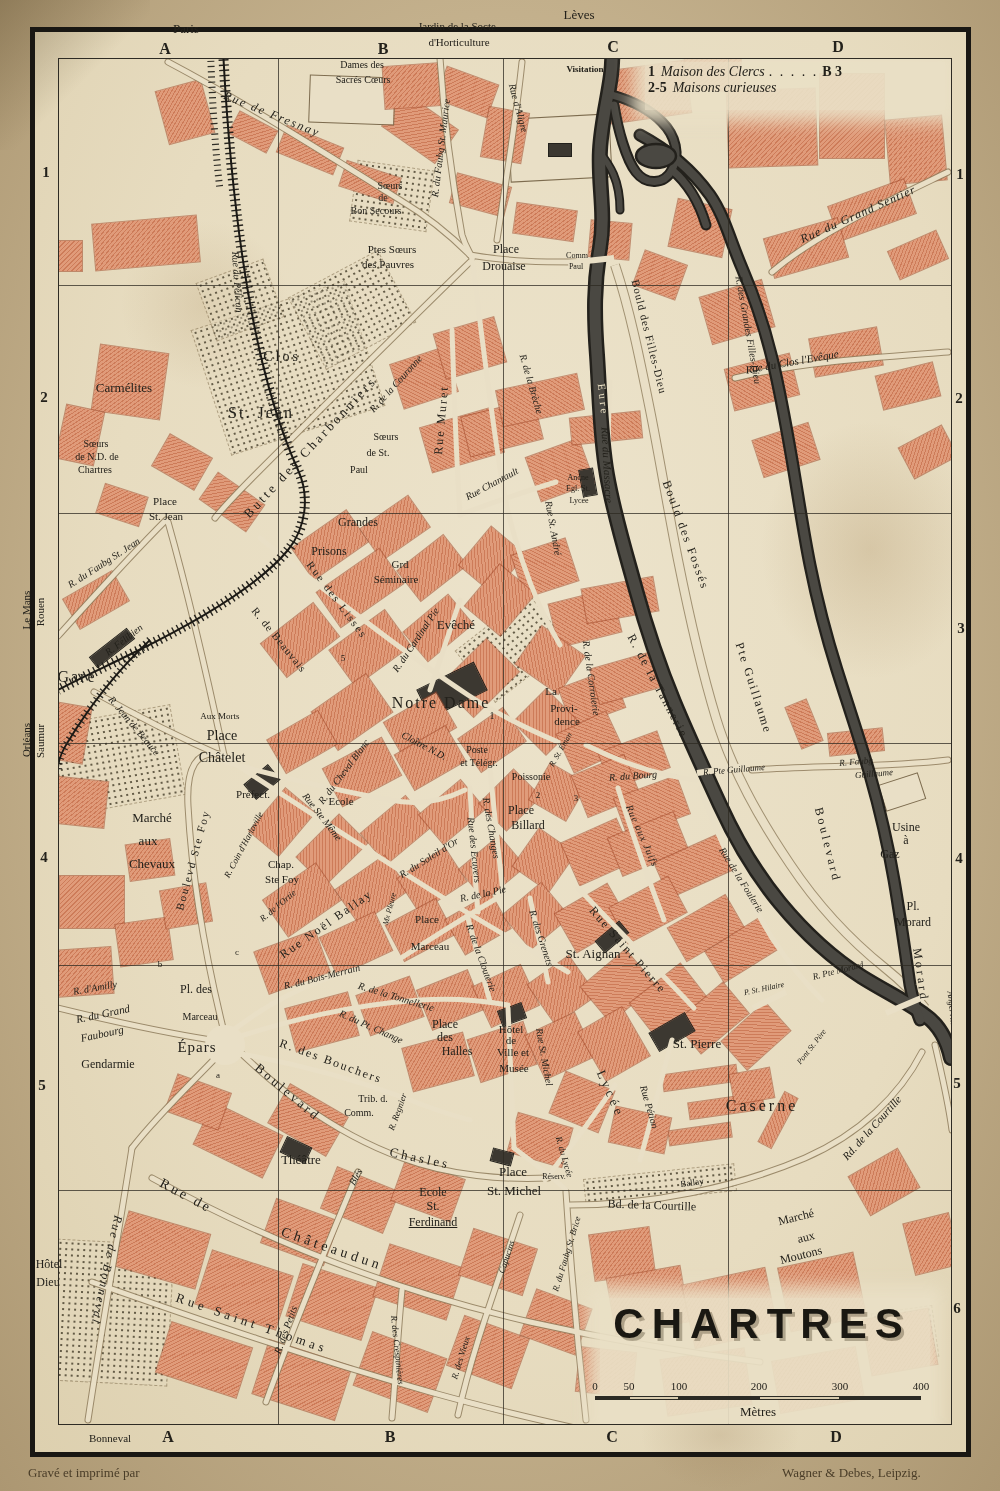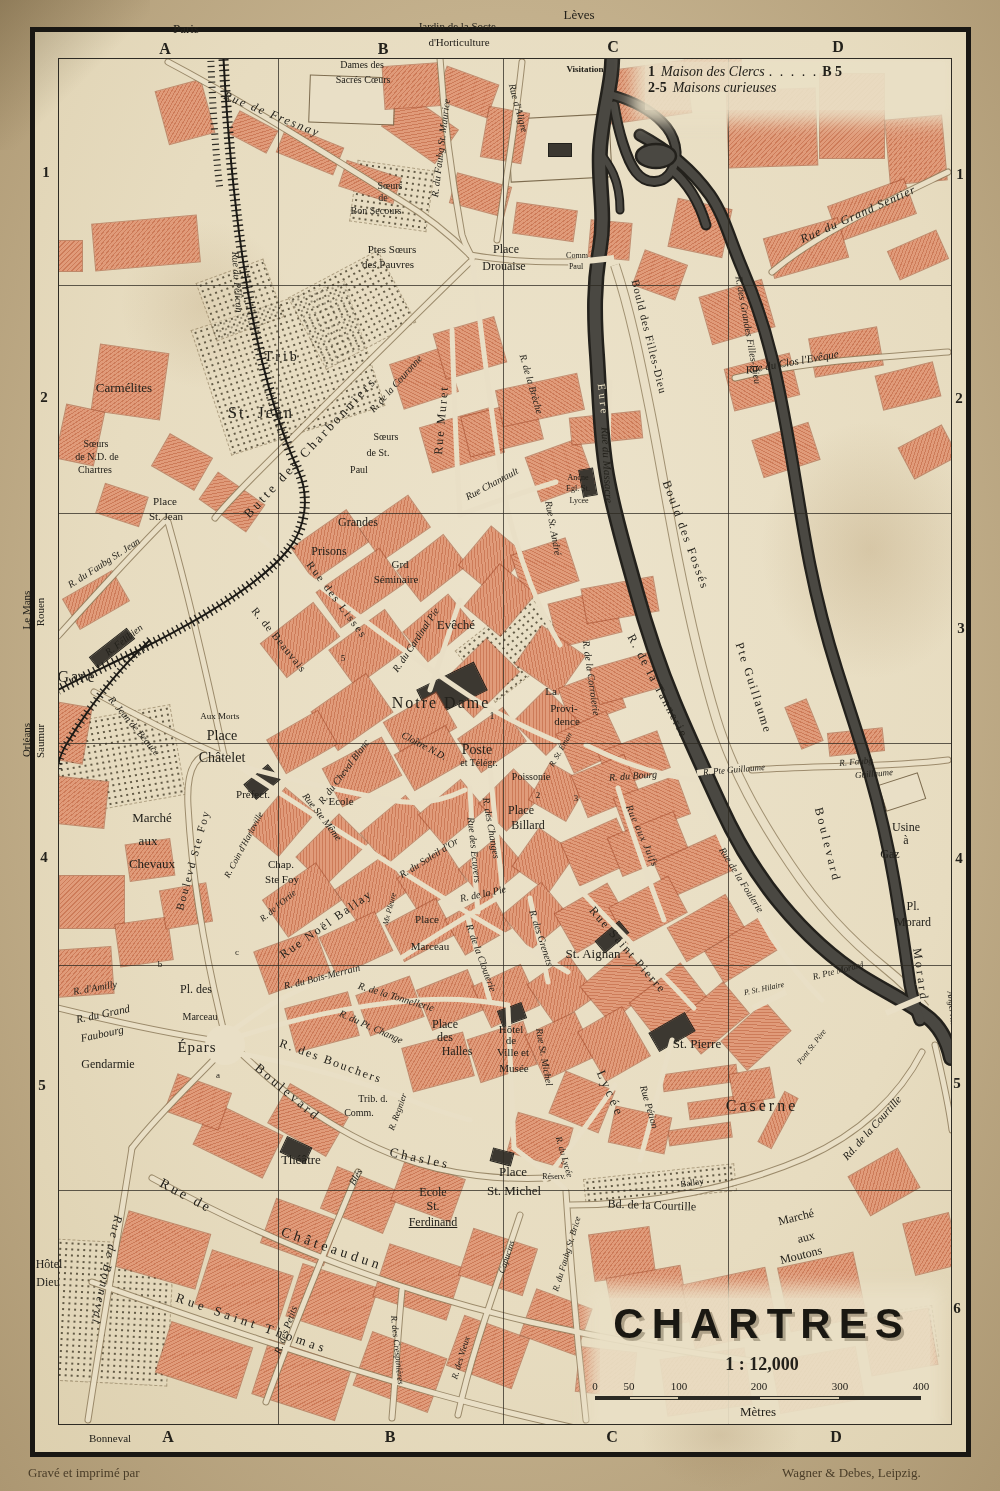--- a/index.html
+++ b/index.html
@@ -368,32 +368,31 @@
       <div class="grid" style="left:58px;top:965px;width:894px;height:1px;"></div>
       <div class="grid" style="left:58px;top:1190px;width:894px;height:1px;"></div>
     </div>
 
     <div class="backdrop" style="left:645px;top:62px;width:300px;height:48px;"></div>
     <div id="legend">
       <div class="leg-row">
         <span class="leg-num">1</span>
         <span class="leg-name">Maison des Clercs</span>
         <span class="leg-dots">. . . . .</span>
-        <span class="leg-ref">B 5</span>
+        <span class="leg-ref">B 3</span>
       </div>
       <div class="leg-row">
         <span class="leg-num">2-5</span>
         <span class="leg-name">Maisons curieuses</span>
       </div>
     </div>
 
     <div class="backdrop" style="left:600px;top:1298px;width:330px;height:125px;"></div>
     <div id="titleblock">
       <div id="bigtitle">CHARTRES</div>
-      <div id="scaletext">1 : 12,000</div>
     </div>
     <div id="scalebar">
         <div class="sb-seg" style="left: 0px; width: 34px; background: rgb(43, 42, 36);"></div>
         <div class="sb-seg" style="left: 34px; width: 50px; background: rgb(216, 203, 174);"></div>
         <div class="sb-seg" style="left: 84px; width: 80px; background: rgb(43, 42, 36);"></div>
         <div class="sb-seg" style="left: 164px; width: 81px; background: rgb(216, 203, 174);"></div>
         <div class="sb-seg" style="left: 245px; width: 81px; background: rgb(43, 42, 36);"></div>
         <div class="sb-tick" style="left: 0px;">0</div>
         <div class="sb-tick" style="left: 34px;">50</div>
         <div class="sb-tick" style="left: 84px;">100</div>
@@ -418,21 +417,21 @@
         <div class="lbl " style="left: 506px; top: 249px; font-size: 12px; transform: translate(-50%, -50%) rotate(0deg);">Place</div>
         <div class="lbl " style="left: 504px; top: 266px; font-size: 12px; transform: translate(-50%, -50%) rotate(0deg);">Drouaise</div>
         <div class="lbl " style="left: 577px; top: 256px; font-size: 8px; transform: translate(-50%, -50%) rotate(0deg);">Comm</div>
         <div class="lbl " style="left: 576px; top: 267px; font-size: 8px; transform: translate(-50%, -50%) rotate(0deg);">Paul</div>
         <div class="lbl i" style="left: 858px; top: 214px; font-size: 12px; transform: translate(-50%, -50%) rotate(-24deg); letter-spacing: 1px;">Rue du Grand Sentier</div>
         <div class="lbl i" style="left: 792px; top: 362px; font-size: 11px; transform: translate(-50%, -50%) rotate(-10deg);">Rue du Clos l'Evêque</div>
         <div class="lbl " style="left: 649px; top: 337px; font-size: 11px; transform: translate(-50%, -50%) rotate(76deg); letter-spacing: 1px;">Bould des Filles-Dieu</div>
         <div class="lbl i" style="left: 748px; top: 330px; font-size: 10px; transform: translate(-50%, -50%) rotate(80deg);">R. des Grandes Filles-Dieu</div>
         <div class="lbl i" style="left: 237px; top: 282px; font-size: 10px; transform: translate(-50%, -50%) rotate(86deg);">Rue du Pélican</div>
         <div class="lbl w" style="left: 603px; top: 400px; font-size: 11px; transform: translate(-50%, -50%) rotate(84deg); letter-spacing: 3px;">Eure</div>
-        <div class="lbl " style="left: 282px; top: 357px; font-size: 14px; transform: translate(-50%, -50%) rotate(0deg); letter-spacing: 3px;">Trib</div>
+        <div class="lbl " style="left: 282px; top: 357px; font-size: 14px; transform: translate(-50%, -50%) rotate(0deg); letter-spacing: 3px;">Clos</div>
         <div class="lbl " style="left: 261px; top: 413px; font-size: 16px; transform: translate(-50%, -50%) rotate(0deg); letter-spacing: 2px;">St. Jean</div>
         <div class="lbl " style="left: 124px; top: 387px; font-size: 13px; transform: translate(-50%, -50%) rotate(0deg);">Carmélites</div>
         <div class="lbl " style="left: 96px; top: 444px; font-size: 10px; transform: translate(-50%, -50%) rotate(0deg);">Sœurs</div>
         <div class="lbl " style="left: 97px; top: 457px; font-size: 10px; transform: translate(-50%, -50%) rotate(0deg);">de N.D. de</div>
         <div class="lbl " style="left: 95px; top: 470px; font-size: 10px; transform: translate(-50%, -50%) rotate(0deg);">Chartres</div>
         <div class="lbl " style="left: 165px; top: 501px; font-size: 11px; transform: translate(-50%, -50%) rotate(0deg);">Place</div>
         <div class="lbl " style="left: 166px; top: 516px; font-size: 11px; transform: translate(-50%, -50%) rotate(0deg);">St. Jean</div>
         <div class="lbl " style="left: 310px; top: 447px; font-size: 13px; transform: translate(-50%, -50%) rotate(-47deg); letter-spacing: 3px;">Butte des Charbonniers</div>
         <div class="lbl i" style="left: 396px; top: 384px; font-size: 10px; transform: translate(-50%, -50%) rotate(-48deg);">R. de la Couronne</div>
         <div class="lbl " style="left: 386px; top: 437px; font-size: 10px; transform: translate(-50%, -50%) rotate(0deg);">Sœurs</div>
@@ -459,21 +458,21 @@
         <div class="lbl " style="left: 456px; top: 624px; font-size: 13px; transform: translate(-50%, -50%) rotate(0deg);">Evêché</div>
         <div class="lbl i" style="left: 416px; top: 640px; font-size: 10px; transform: translate(-50%, -50%) rotate(-56deg);">R. du Cardinal Pie</div>
         <div class="lbl " style="left: 441px; top: 703px; font-size: 16px; transform: translate(-50%, -50%) rotate(0deg); letter-spacing: 2px;">Notre Dame</div>
         <div class="lbl " style="left: 492px; top: 716px; font-size: 10px; transform: translate(-50%, -50%) rotate(0deg);">1</div>
         <div class="lbl " style="left: 551px; top: 691px; font-size: 11px; transform: translate(-50%, -50%) rotate(0deg);">La</div>
         <div class="lbl " style="left: 564px; top: 708px; font-size: 11px; transform: translate(-50%, -50%) rotate(0deg);">Provi-</div>
         <div class="lbl " style="left: 567px; top: 721px; font-size: 11px; transform: translate(-50%, -50%) rotate(0deg);">dence</div>
         <div class="lbl i" style="left: 561px; top: 750px; font-size: 8px; transform: translate(-50%, -50%) rotate(-60deg);">R. St. Éman</div>
         <div class="lbl i" style="left: 591px; top: 678px; font-size: 10px; transform: translate(-50%, -50%) rotate(82deg);">R. de la Corroierie</div>
         <div class="lbl i" style="left: 424px; top: 746px; font-size: 10px; transform: translate(-50%, -50%) rotate(28deg);">Cloître N.D.</div>
-        <div class="lbl " style="left: 477px; top: 750px; font-size: 14px; transform: translate(-50%, -50%) rotate(0deg);">Poste</div>
+        <div class="lbl " style="left: 477px; top: 750px; font-size: 10px; transform: translate(-50%, -50%) rotate(0deg);">Poste</div>
         <div class="lbl " style="left: 479px; top: 763px; font-size: 10px; transform: translate(-50%, -50%) rotate(0deg);">et Télégr.</div>
         <div class="lbl " style="left: 531px; top: 777px; font-size: 10px; transform: translate(-50%, -50%) rotate(0deg);">Poissonie</div>
         <div class="lbl " style="left: 222px; top: 736px; font-size: 14px; transform: translate(-50%, -50%) rotate(0deg);">Place</div>
         <div class="lbl " style="left: 222px; top: 758px; font-size: 14px; transform: translate(-50%, -50%) rotate(0deg);">Châtelet</div>
         <div class="lbl " style="left: 220px; top: 716px; font-size: 9px; transform: translate(-50%, -50%) rotate(0deg);">Aux Morts</div>
         <div class="lbl " style="left: 253px; top: 794px; font-size: 11px; transform: translate(-50%, -50%) rotate(0deg);">Préfect.</div>
         <div class="lbl " style="left: 341px; top: 801px; font-size: 11px; transform: translate(-50%, -50%) rotate(0deg);">Ecole</div>
         <div class="lbl i" style="left: 322px; top: 817px; font-size: 10px; transform: translate(-50%, -50%) rotate(52deg);">Rue Ste Même</div>
         <div class="lbl i" style="left: 344px; top: 772px; font-size: 10px; transform: translate(-50%, -50%) rotate(-53deg);">R. du Cheval Blanc</div>
         <div class="lbl " style="left: 193px; top: 860px; font-size: 11px; transform: translate(-50%, -50%) rotate(-75deg); letter-spacing: 2px;">Boulevd Ste Foy</div>

